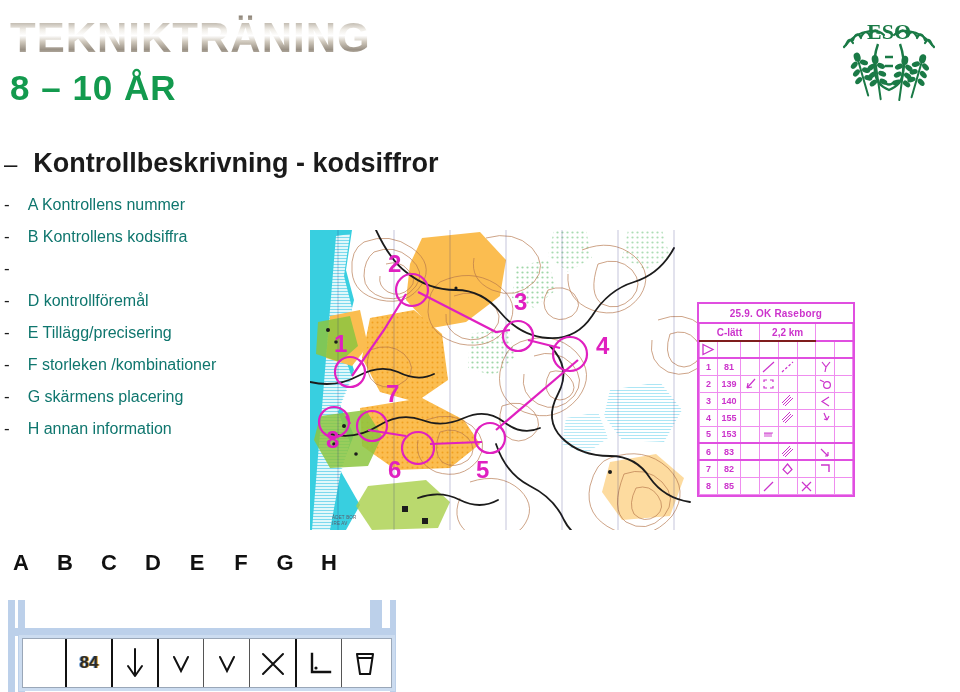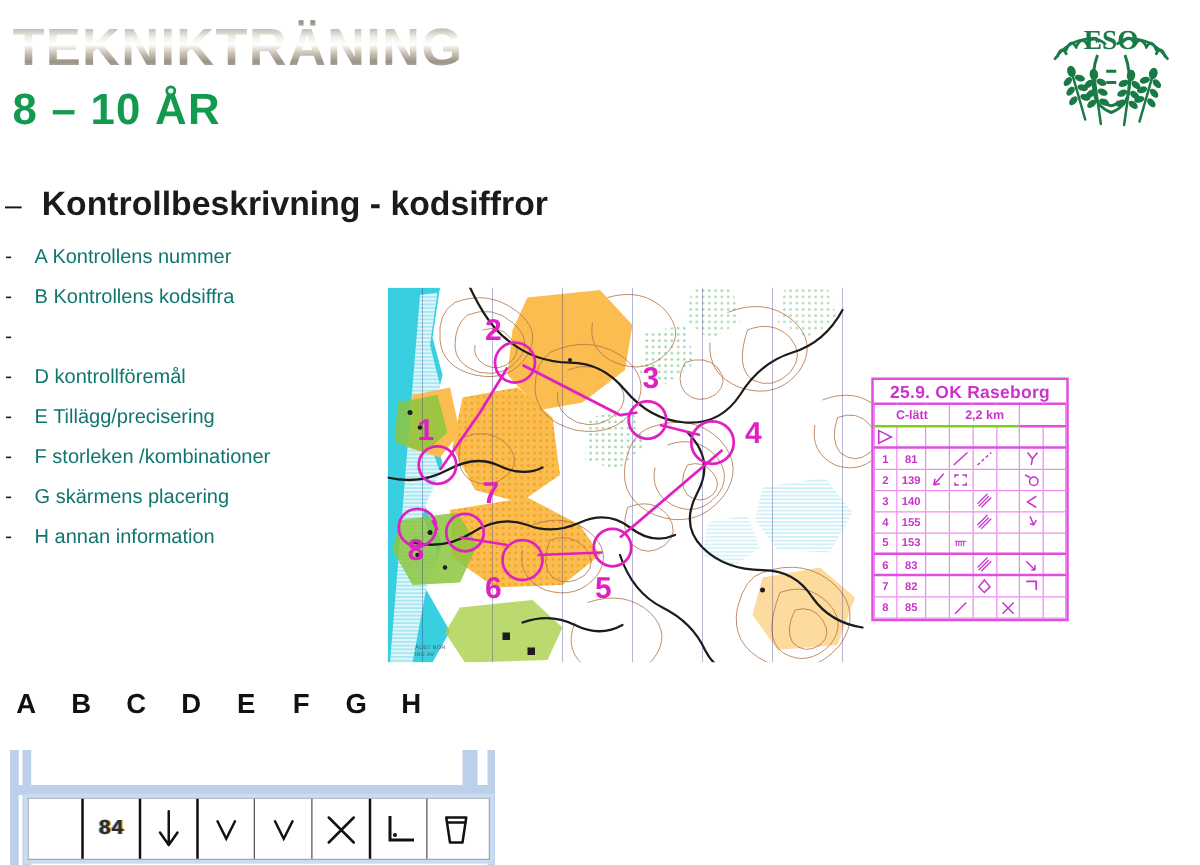--- a/index.html
+++ b/index.html
@@ -78,23 +78,23 @@
     font-family: "Liberation Sans", sans-serif;
   }
   .cd table { border-collapse: collapse; width: 100%; }
   .cd td {
     border: 1px solid #ef8def;
     color: #cc33cc; font-size: 9px; font-weight: 700;
     text-align: center; height: 17px; padding: 0;
   }
   .cd .title-cell {
     border: none; border-bottom: 2px solid #e04fe0;
-    font-size: 14px; height: 19px; letter-spacing: .2px;
-  }
-  .cd .meta-cell { border-bottom: 2px solid #84cc16; height: 18px; font-size: 10px; }
+    font-size: 10px; height: 19px; letter-spacing: .2px;
+  }
+  .cd .meta-cell { border-bottom: 2px solid #7f1d1d; height: 18px; font-size: 10px; }
   .cd .meta-blank { border-bottom: 2px solid #e04fe0; }
   .cd .thick-top { border-top: 2px solid #e04fe0; }
   .cd .num { width: 18px; }
   .cd .code { width: 24px; }
   .cd .sym { width: 19px; }
   .cd .foot {
     border: none; border-top: 2px solid #e04fe0;
     height: 22px; font-size: 11px;
   }
   .cd svg { display: block; margin: 0 auto; }
@@ -108,21 +108,21 @@
     outline: 3px solid #ccdcf0;
   }
   .strip-inner { display: flex; height: 100%; align-items: center; padding-left: 42px; }
   .cellsym {
     width: 46px; height: 100%;
     display: flex; align-items: center; justify-content: center;
     border-left: 2px solid #111; position: relative;
   }
   .cellsym.thin { border-left: 1px solid #555; }
   .cellsym .code84 {
-    font-family: Liberation Mono, monospace;
+    font-family: Liberation Sans, sans-serif;
     font-size: 17px; font-weight: 700; color: #2b2b2b;
     text-shadow: 1px 0 0 #d8a33a, -1px 0 0 #7ba7d8;
   }
   .cellsym svg { display: block; }
 </style>
 </head>
 <body>
 
 <div class="slide">
 

